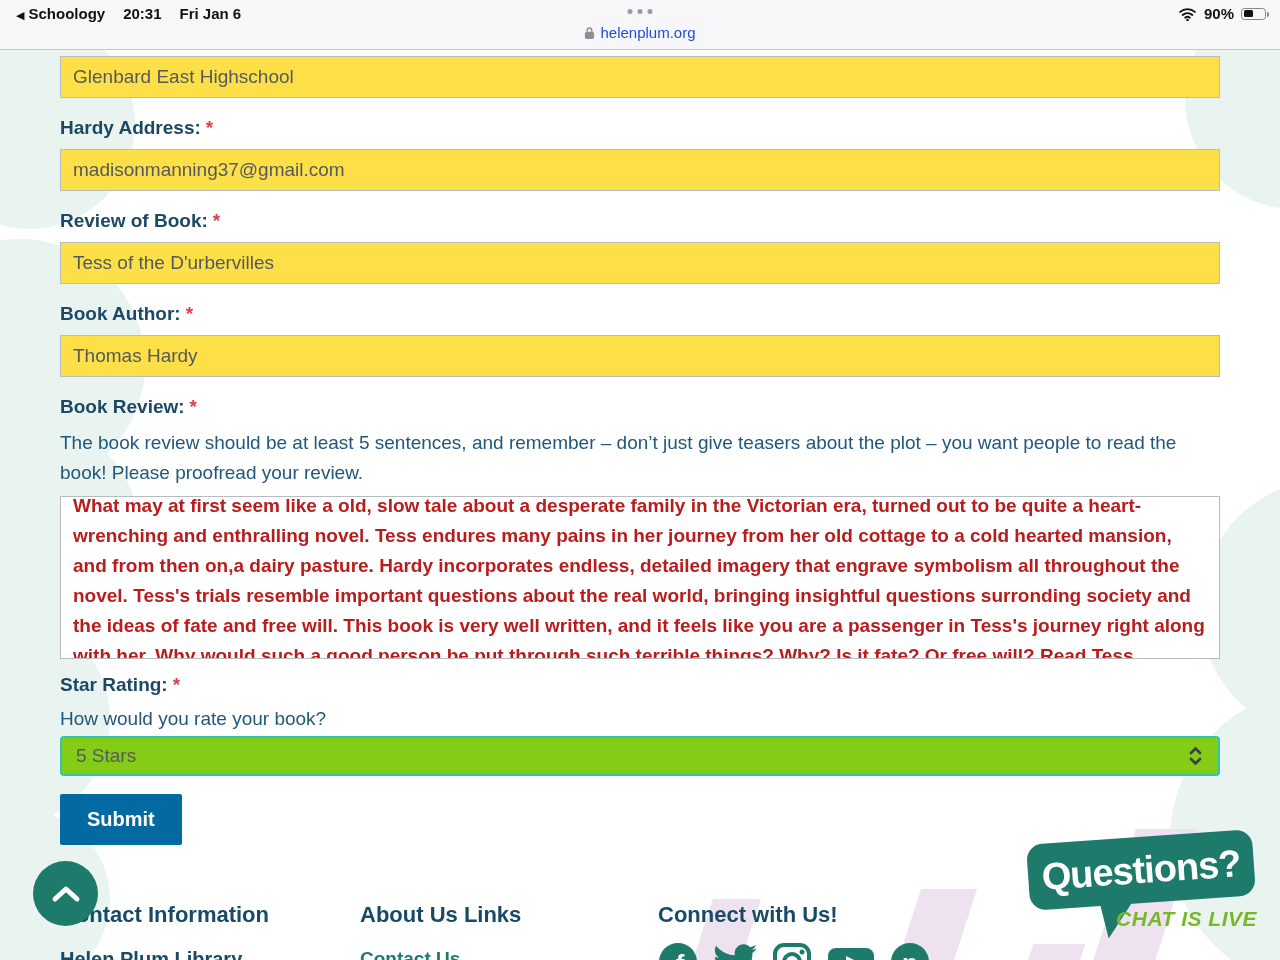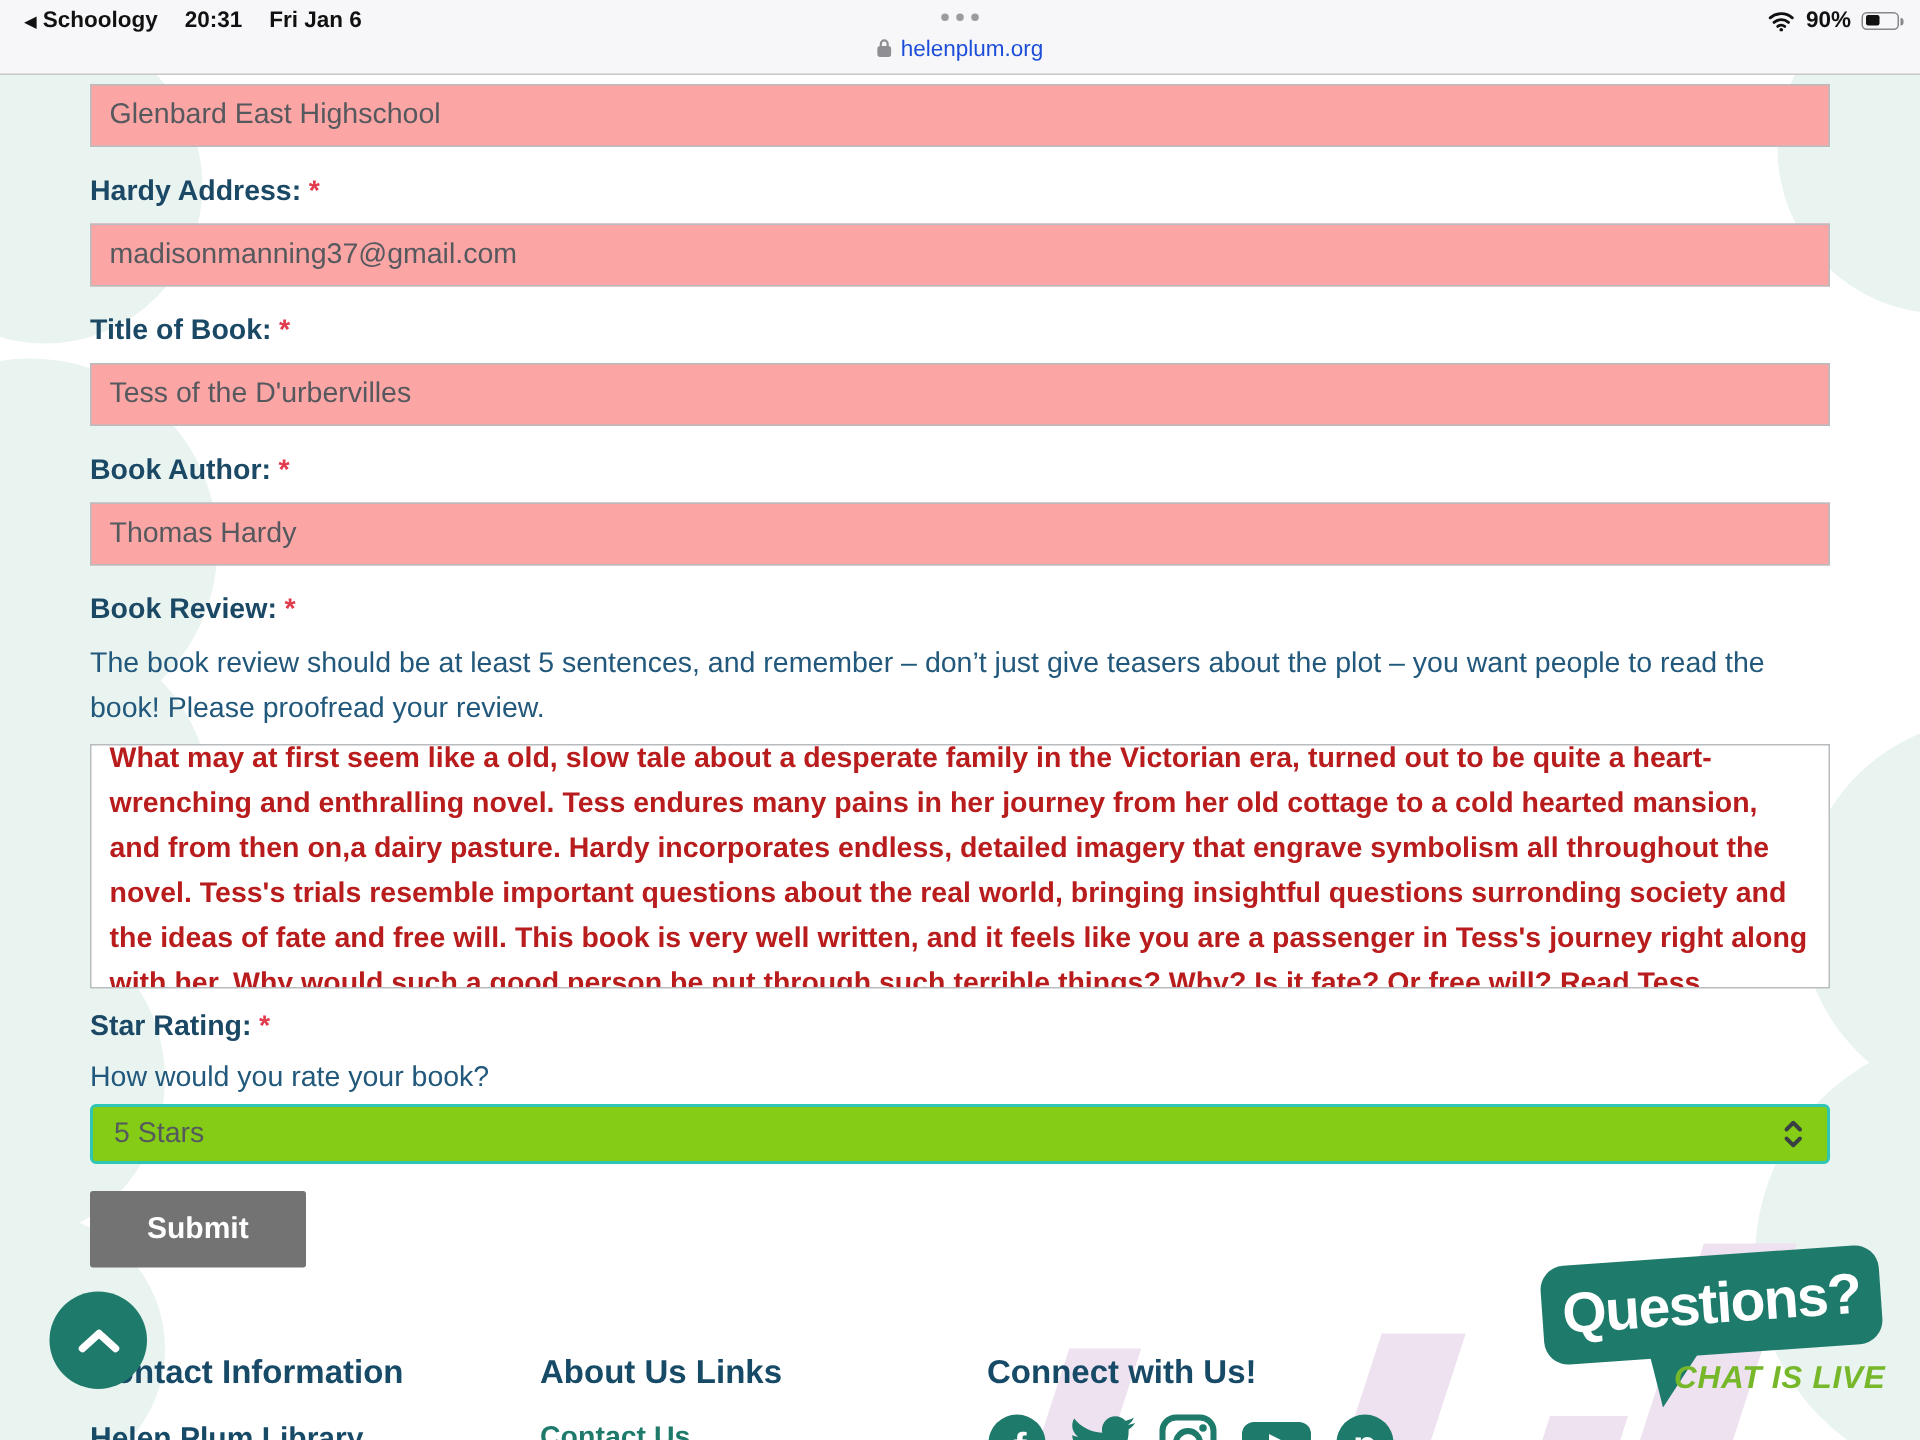--- a/index.html
+++ b/index.html
@@ -23,34 +23,34 @@
              font-size:15px; color:#1d4ed8; }
   .url-row svg { vertical-align:-2px; margin-right:5px; }
 
   
   .page { position:absolute; top:49px; left:0; width:1280px; height:911px;
           background:#fff; overflow:hidden; }
   .bg-circle { position:absolute; border-radius:50%; background:#e9f3f0; z-index:0; }
   .bg-stripe { position:absolute; background:#efe2f0; transform:skewX(-18deg); z-index:0; }
 
   .form { position:absolute; left:60px; top:7px; width:1160px; z-index:1; }
-  .text-input { display:block; width:100%; height:42px; border:1px solid #b9bcbe; background:#fca5a5;
+  .text-input { display:block; width:100%; height:42px; border:1px solid #b9bcbe; background:#fde047;
                 font-family:inherit; font-size:19px; color:#55595e; padding:0 12px; border-radius:0; }
   .field-label { font-size:19px; font-weight:700; color:#1b4965; margin:19px 0 10px; }
   .req { color:#e23b4e; margin-left:5px; font-weight:700; }
   .helper { font-size:19px; color:#21587b; line-height:30px; margin:3px 0 8px; }
   .textarea { height:163px; border:1px solid #b9bcbe; background:#fff; overflow:hidden; padding:0 12px; }
   .textarea-inner { margin-top:-6px; font-size:19px; line-height:30px; color:#b91c1c;font-weight:bold; }
   .rating-help { font-size:19px; color:#21587b; margin:12px 0 6px; }
   .select { position:relative; height:40px; border:2px solid #2fc5b5; border-radius:4px;
             background:#84cc16; display:flex; align-items:center; padding:0 14px;
             font-size:19px; color:#55595e; }
   .select svg { position:absolute; right:15px; top:50%; transform:translateY(-50%); }
-  .submit-btn { margin-top:18px; background:#737373; color:#fff; border:none; border-radius:2px;
-                font-family:inherit; font-size:20px; font-weight:700; padding:14px 38px; cursor:pointer; }
+  .submit-btn { margin-top:18px; background:#0369a1; color:#fff; border:none; border-radius:2px;
+                font-family:inherit; font-size:20px; font-weight:700; padding:14px 27px; cursor:pointer; }
 
   
   .footer { position:absolute; left:0; top:853px; width:1280px; height:58px; z-index:1; }
   .footer-heading { position:absolute; top:0; font-size:22px; font-weight:800; color:#174a66; }
   .footer-sub { position:absolute; top:46px; font-weight:700; }
   .library-name { left:60px; font-size:20px; color:#174a66; }
   .contact-link { left:360px; font-size:19px; color:#1e7a6a; }
   .social-row { position:absolute; left:658px; top:40px; display:flex; gap:15px; }
   .social-row svg { display:block; }
 
@@ -119,21 +119,21 @@
   <div class="bg-stripe" style="left:900px; top:840px; width:56px; height:130px;"></div>
   <div class="bg-stripe" style="left:1105px; top:780px; width:62px; height:190px;"></div>
   <div class="bg-stripe" style="left:1022px; top:895px; width:52px; height:70px;"></div>
 
   <div class="form">
     <input class="text-input" type="text" value="Glenbard East Highschool" style="">
 
     <div class="field-label"><span>Hardy Address:</span><span class="req">*</span></div>
     <input class="text-input" type="text" value="madisonmanning37@gmail.com" style="">
 
-    <div class="field-label"><span>Title of Book:</span><span class="req">*</span></div>
+    <div class="field-label"><span>Review of Book:</span><span class="req">*</span></div>
     <input class="text-input" type="text" value="Tess of the D'urbervilles" style="">
 
     <div class="field-label"><span>Book Author:</span><span class="req">*</span></div>
     <input class="text-input" type="text" value="Thomas Hardy" style="">
 
     <div class="field-label"><span>Book Review:</span><span class="req">*</span></div>
     <div class="helper">The book review should be at least 5 sentences, and remember – don’t just give teasers about the plot – you want people to read the book! Please proofread your review.</div>
     <div class="textarea">
       <div class="textarea-inner">What may at first seem like a old, slow tale about a desperate family in the Victorian era, turned out to be quite a heart-wrenching and enthralling novel. Tess endures many pains in her journey from her old cottage to a cold hearted mansion, and from then on,a dairy pasture. Hardy incorporates endless, detailed imagery that engrave symbolism all throughout the novel. Tess's trials resemble important questions about the real world, bringing insightful questions surronding society and the ideas of fate and free will. This book is very well written, and it feels like you are a passenger in Tess's journey right along with her. Why would such a good person be put through such terrible things? Why? Is it fate? Or free will? Read Tess</div>
     </div>

